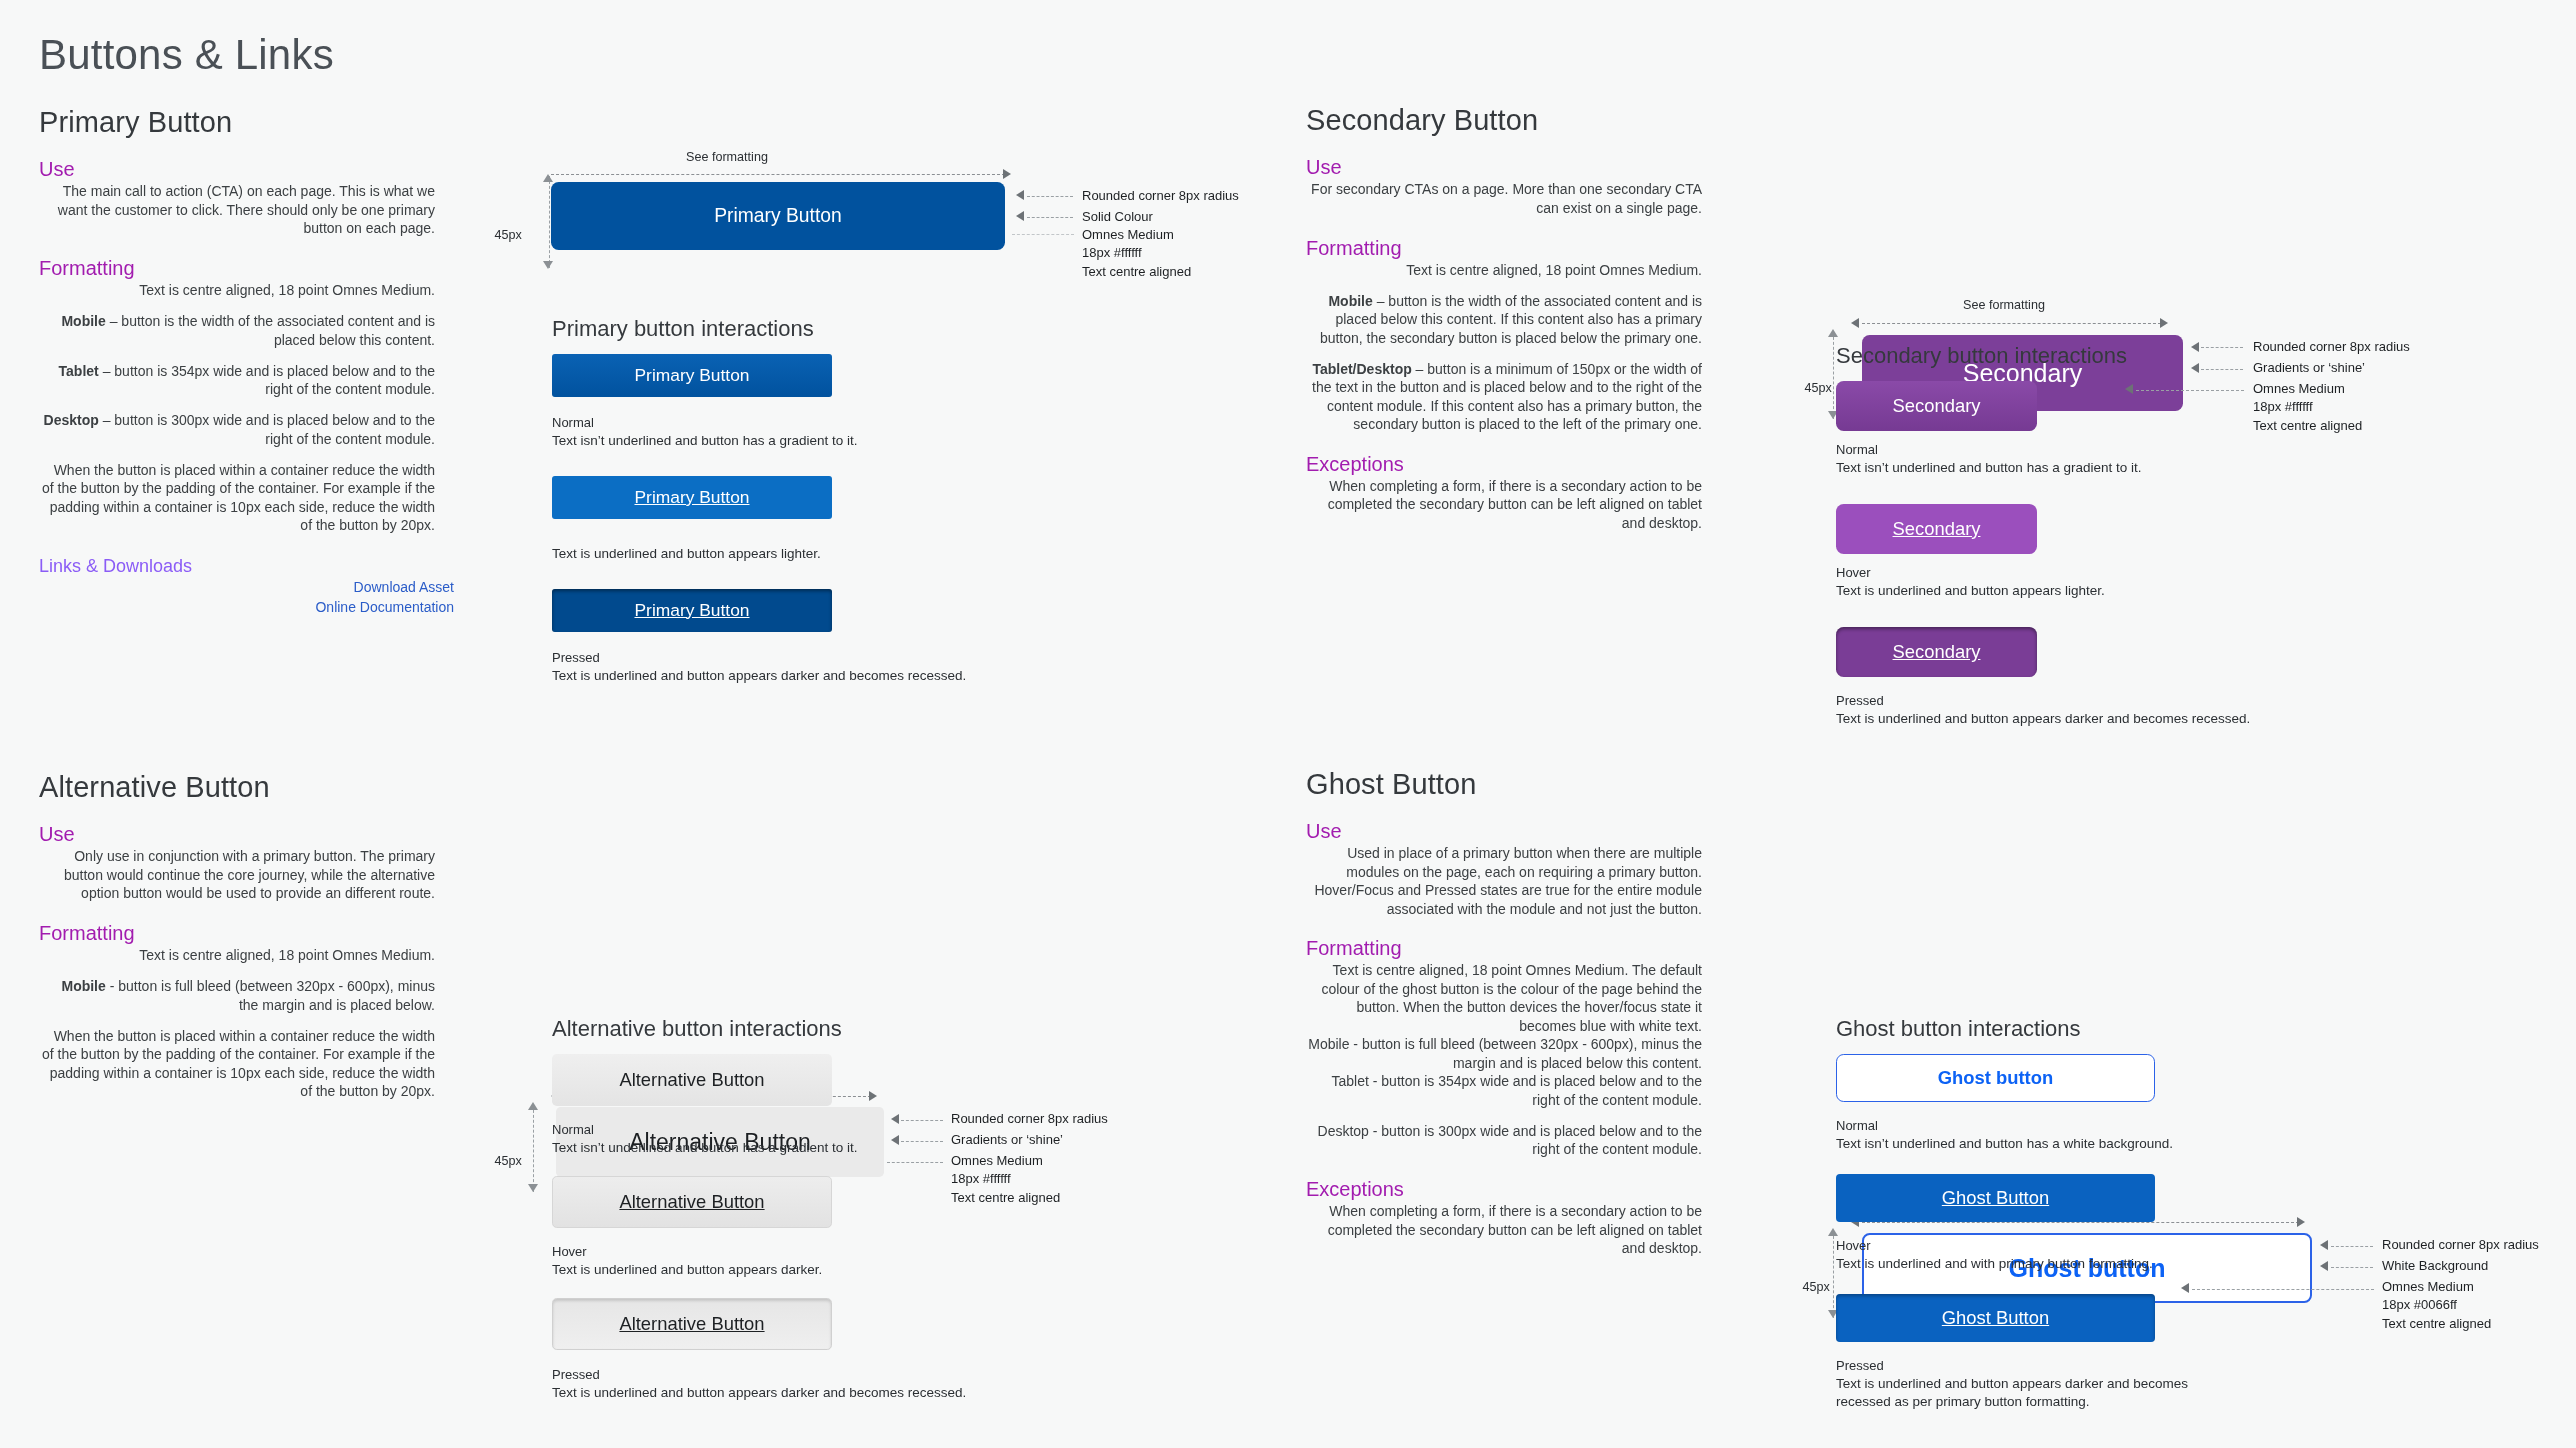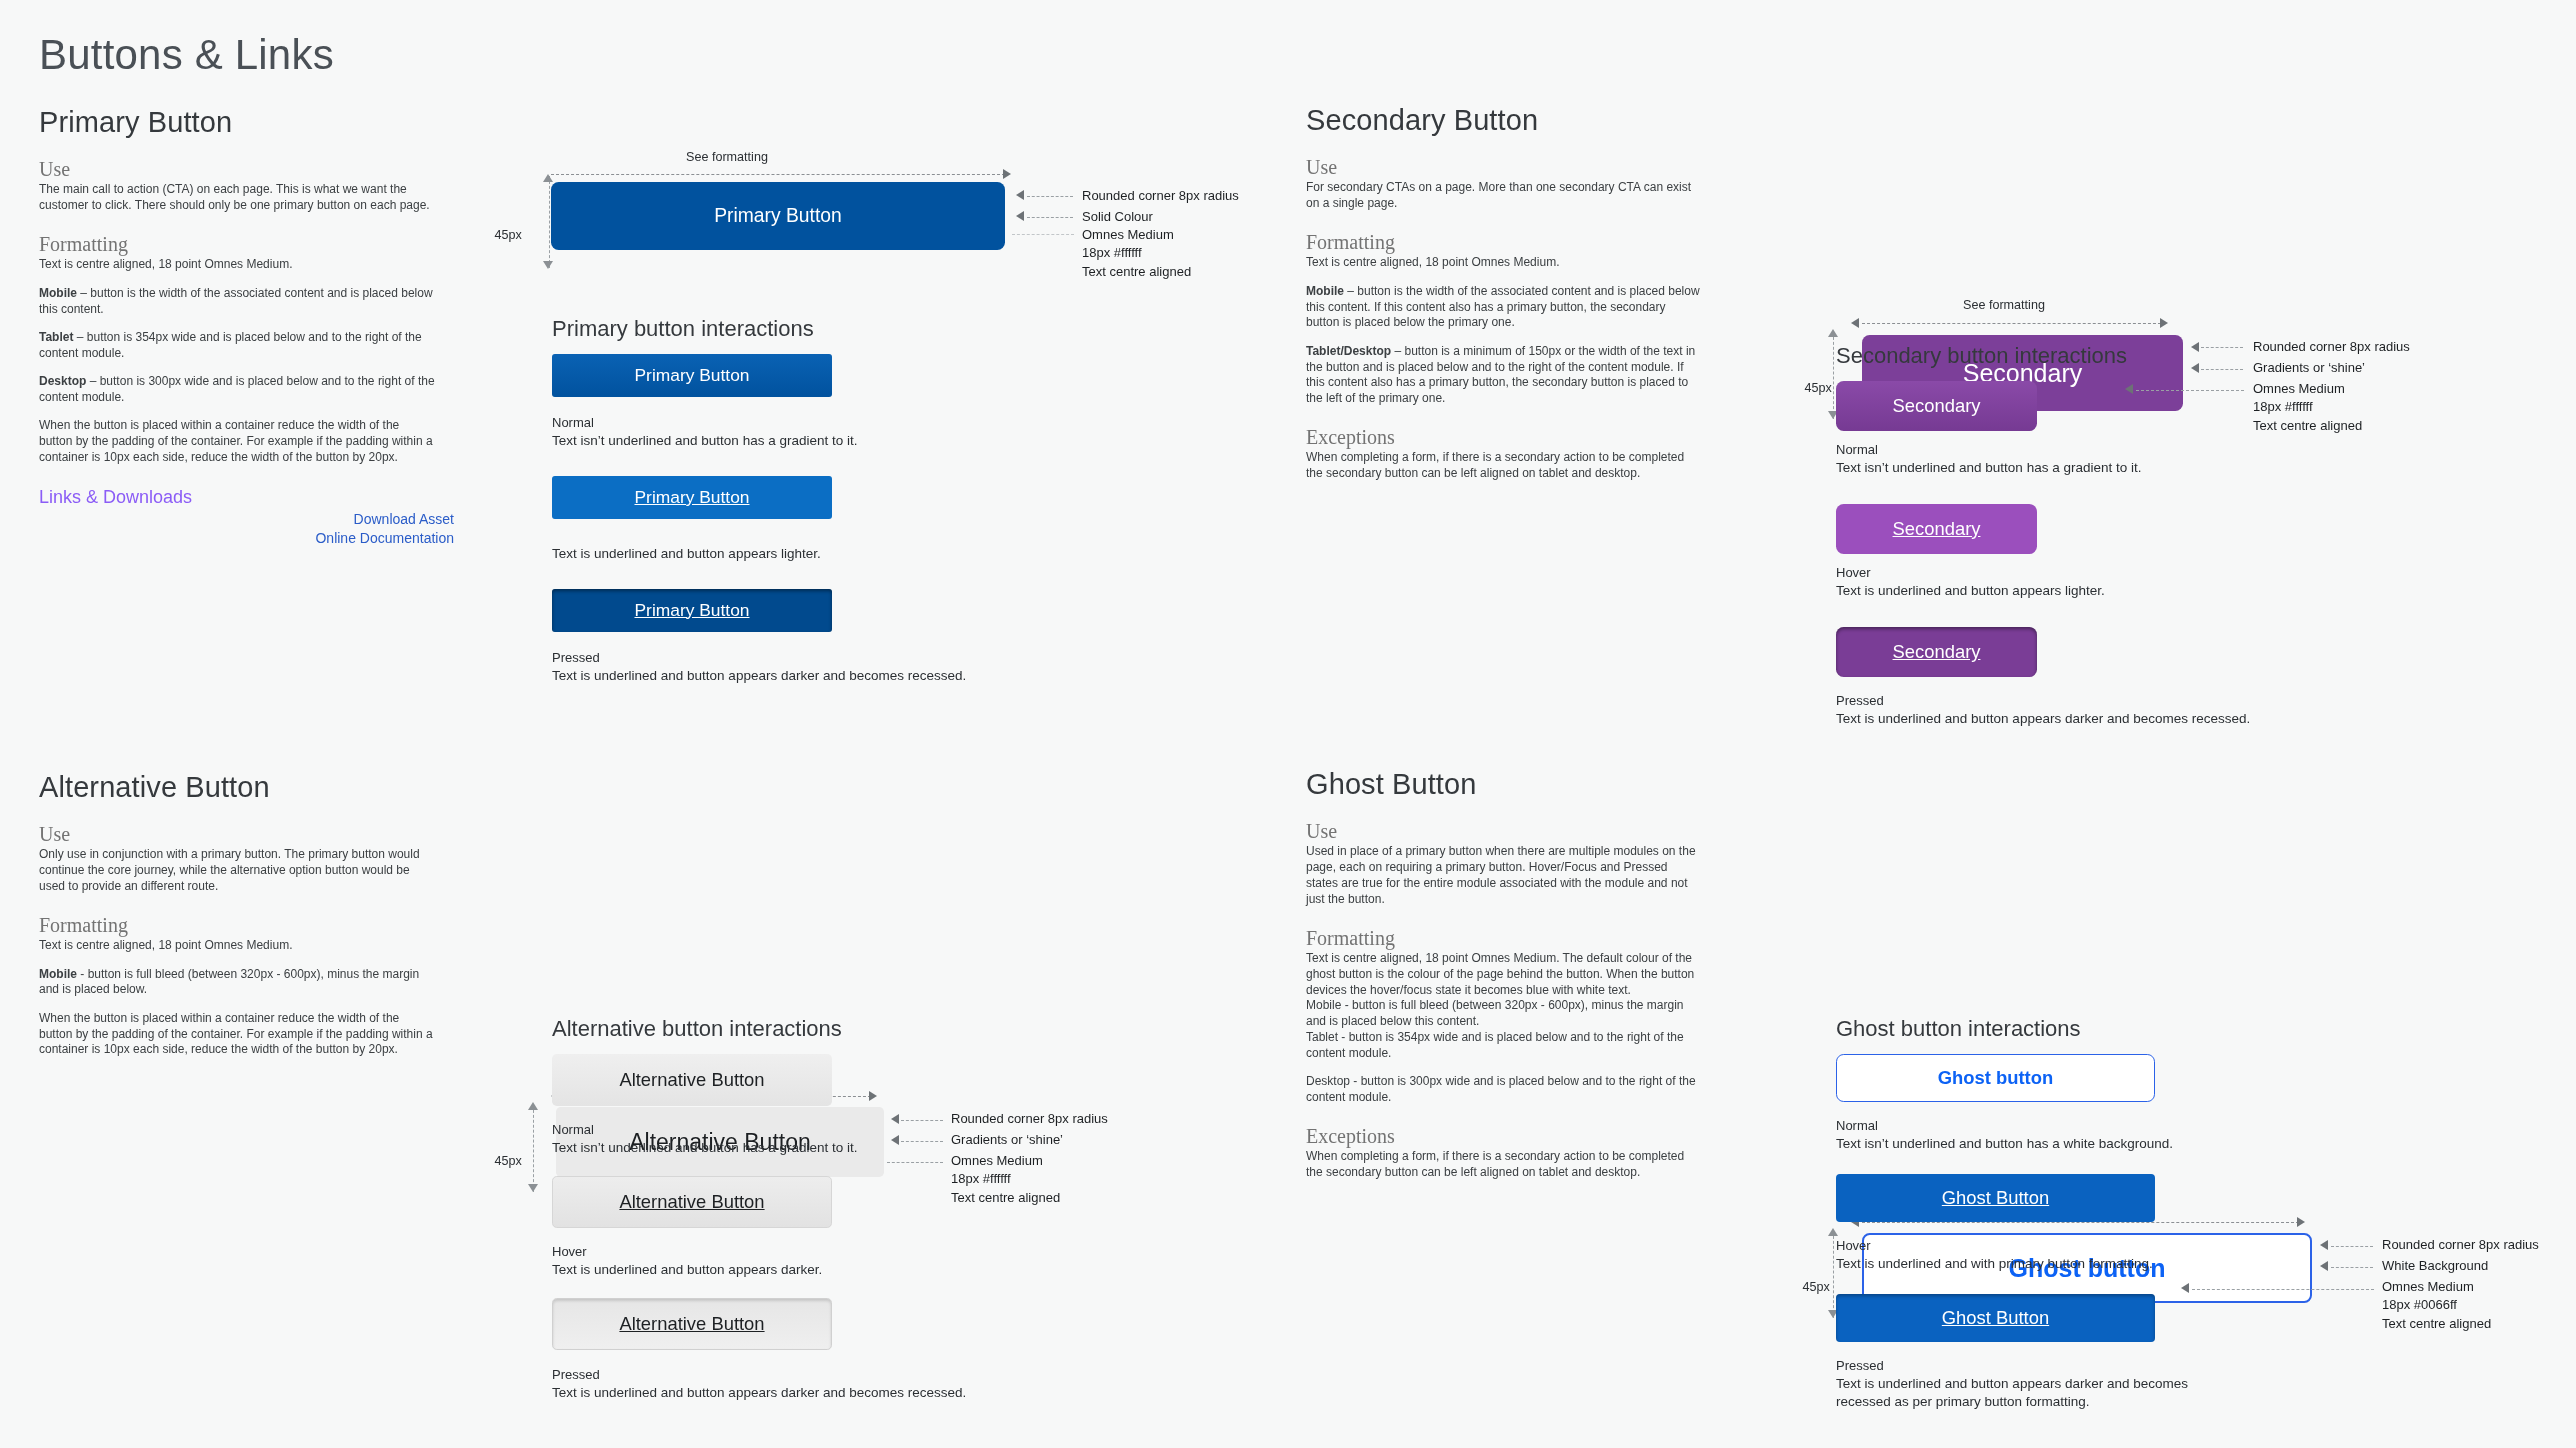--- a/index.html
+++ b/index.html
@@ -16,26 +16,26 @@
   .page-title {
     position: absolute; left: 39px; top: 31px;
     font-size: 42px; font-weight: 300; color: #4a5056;
     letter-spacing: 0.2px;
   }
   .sec-title {
     font-size: 29px; font-weight: 400; color: #35393d;
     letter-spacing: 0.1px;
   }
   .sub-h {
-    font-size: 20px; font-weight: 400; color: #737373;
-    margin-top: 19.3px; margin-bottom: 1px; font-family: Liberation Serif, serif;
+    font-size: 20px; font-weight: 400; color: #a21caf;
+    margin-top: 19.3px; margin-bottom: 1px;
   }
   .body-p {
-    font-size: 12px; line-height: 1.32; color: #3c4043;
-    margin-bottom: 12.6px; max-width: 396px;
+    font-size: 14px; line-height: 1.32; color: #3c4043;
+    margin-bottom: 12.6px; max-width: 396px; text-align: right;
   }
   .body-p.tight { margin-bottom: 0; }
   .body-p b { font-weight: 700; }
   .links-head {
     font-size: 18px; font-weight: 400; color: #8b5cf6;
     margin-top: 21px; margin-bottom: 1.9px;
   }
   .link {
     display: block; font-size: 14px; color: #2a5cc8;
     text-decoration: none; line-height: 1.38; text-align: right;

